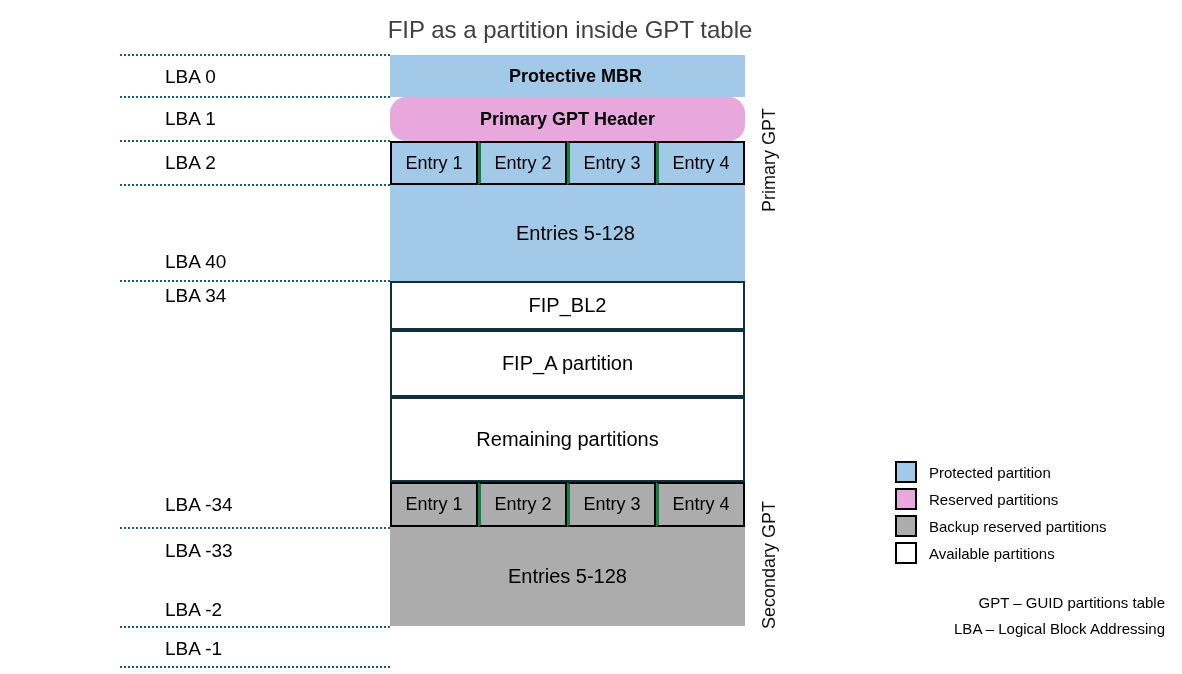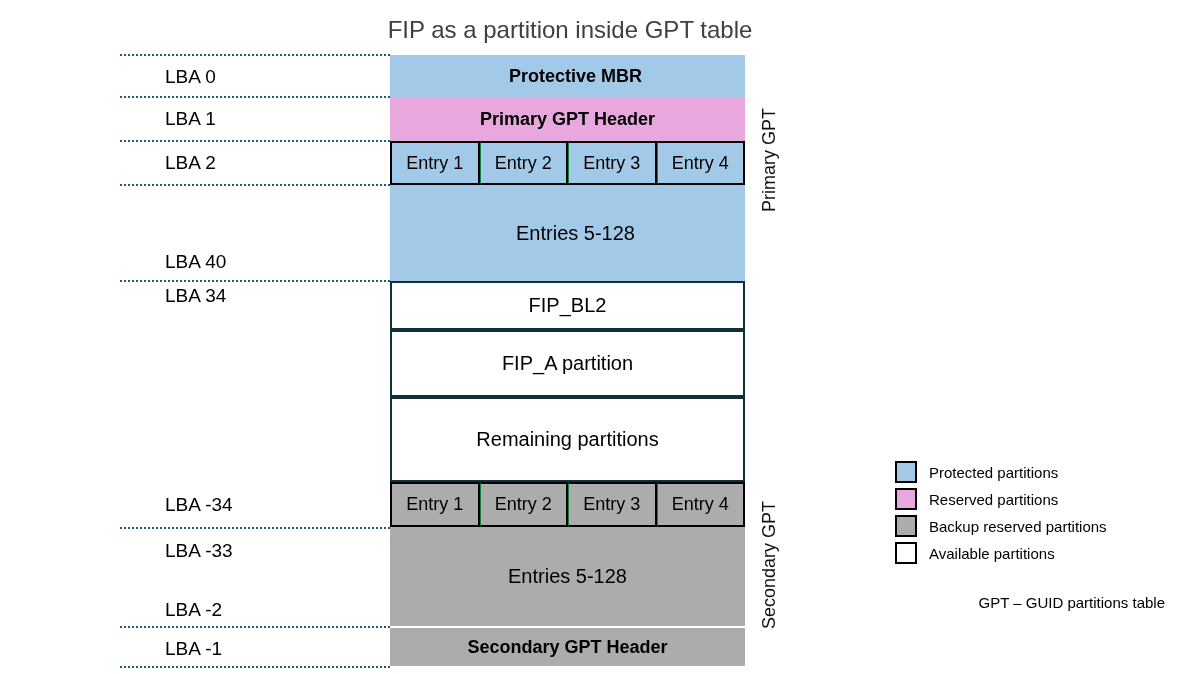--- a/index.html
+++ b/index.html
@@ -20,40 +20,40 @@
   .lba-0{top:68px}.lba-1{top:110px}.lba-2{top:154px}.lba-33{top:253px}.lba-34{top:287px}
   .lba-m34{top:496px}.lba-m33{top:542px}.lba-m2{top:601px}.lba-m1{top:640px}
   
   .block{
     position:absolute;left:390px;width:355px;box-sizing:border-box;
     display:flex;align-items:center;justify-content:center;
     font-size:20px;text-align:center;
   }
   .bold{font-weight:bold;font-size:18px;}
   .blue{background:#A3C9E8;padding-left:16px;}
-  .pink{background:#E8A8DE;}
+  .pink{background:#E8A8DE;border-radius:16px;}
   .gray{background:#ACACAC;}
   .whiteblk{background:#ffffff;border:2px solid #10303E;}
   .b-mbr{top:55px;height:42px;}
   .b-pgpt{top:97px;height:44px;}
   .b-entries1{top:185px;height:96px;}
   .b-fipbl2{top:281px;height:49px;}
   .b-fipa{top:330px;height:67px;}
   .b-rem{top:397px;height:85px;}
   .b-entries2{top:527px;height:99px;}
   .b-sgpt{top:628px;height:38px;}
   
   .entry-row{position:absolute;left:390px;width:355px;display:flex;box-sizing:border-box;}
   .er-blue{top:141px;height:44px;}
   .er-gray{top:482px;height:45px;}
   .entry-cell{
     flex:1;display:flex;align-items:center;justify-content:center;
     font-size:18px;border:2px solid #000;box-sizing:border-box;
   }
-  .entry-cell + .entry-cell{border-left:1px solid #15803d;}
+  .entry-cell + .entry-cell{border-left:3px solid #15803d;}
   .er-blue .entry-cell{background:#A3C9E8;}
   .er-gray .entry-cell{background:#ACACAC;}
   
   .side-label{
     position:absolute;font-size:18px;text-align:center;white-space:nowrap;
     transform:rotate(-90deg);color:#111;
   }
   .side-primary{left:699px;top:150px;width:140px;height:20px;}
   .side-secondary{left:684px;top:555px;width:170px;height:20px;}
   
@@ -110,40 +110,40 @@
   <div class="block whiteblk b-rem">Remaining partitions</div>
 
   <div class="entry-row er-gray">
     <div class="entry-cell">Entry 1</div>
     <div class="entry-cell">Entry 2</div>
     <div class="entry-cell">Entry 3</div>
     <div class="entry-cell">Entry 4</div>
   </div>
 
   <div class="block gray b-entries2">Entries 5-128</div>
-  <div class="block gray bold b-sgpt">Secondary GPT Header</div>
 
   <div class="side-label side-primary">Primary GPT</div>
   <div class="side-label side-secondary">Secondary GPT</div>
 
   <div class="legend">
     <div class="legend-row">
       <span class="swatch sw-blue"></span>
-      <span class="legend-label">Protected partitions</span>
+      <span class="legend-label">Protected partition</span>
     </div>
     <div class="legend-row">
       <span class="swatch sw-pink"></span>
       <span class="legend-label">Reserved partitions</span>
     </div>
     <div class="legend-row">
       <span class="swatch sw-gray"></span>
       <span class="legend-label">Backup reserved partitions</span>
     </div>
     <div class="legend-row">
       <span class="swatch sw-white"></span>
       <span class="legend-label">Available partitions</span>
     </div>
     <div class="abbr">
       <div class="abbr-line">GPT – GUID partitions table</div>
+      <div class="abbr-line">LBA – Logical Block Addressing</div>
     </div>
   </div>
 
 </div>
 
 </body></html>

